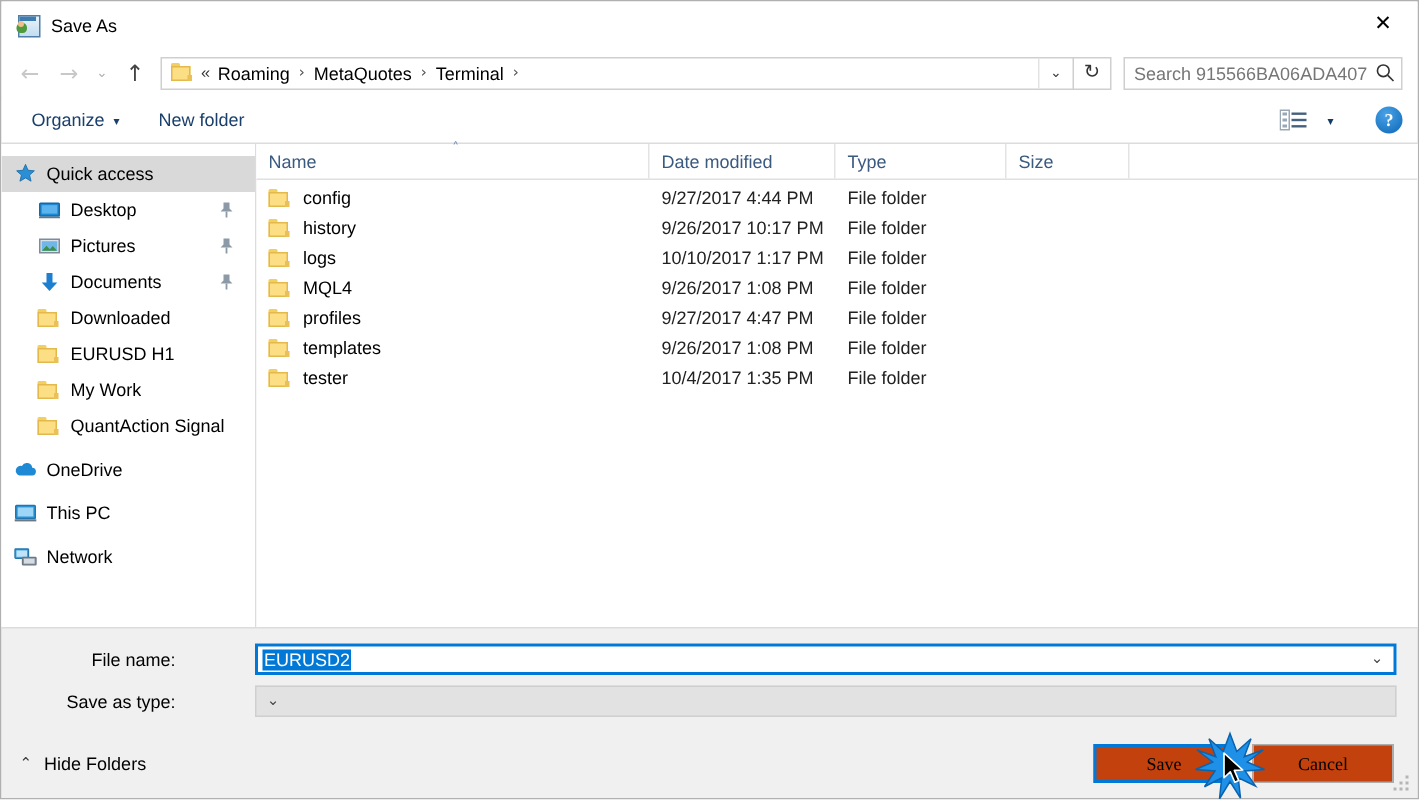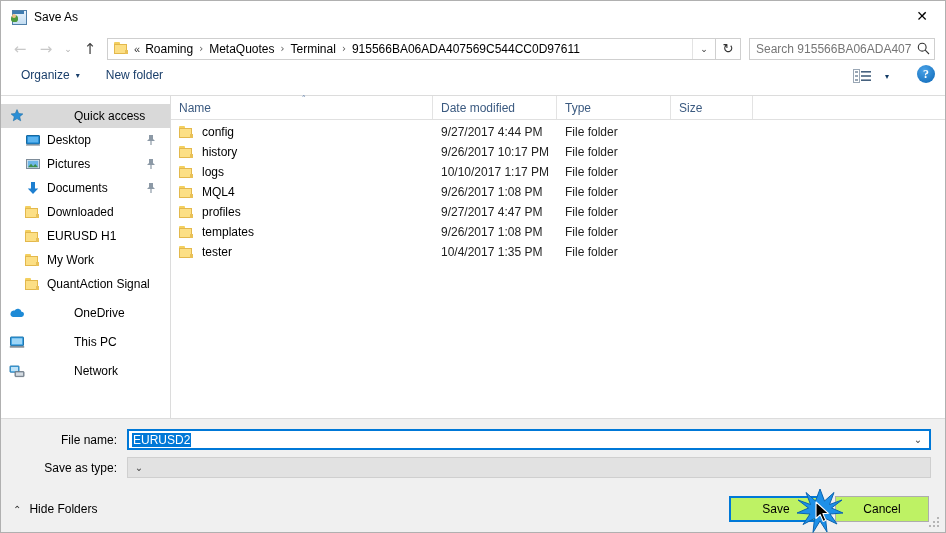--- a/index.html
+++ b/index.html
@@ -142,21 +142,21 @@
     white-space: nowrap; overflow: hidden;
   }
   .search-icon {
     width: 22px; display: flex; align-items: center; justify-content: center;
     color: #333;
   }
 
   
   .toolbar {
     height: 30px; min-height: 30px;
-    display: flex; align-items: flex-start;
+    display: flex; align-items: center;
     padding: 0 10px 0 14px;
     box-sizing: border-box;
     background: #ffffff;
   }
   .tb-item {
     font-size: 12px; color: #1a3f6b;
     display: flex; align-items: center;
     padding: 3px 6px; cursor: default;
   }
   .tb-caret {
@@ -200,21 +200,21 @@
     cursor: default;
     box-sizing: border-box;
     position: relative;
   }
   .sb-item.selected { background: #d9d9d9; }
   .sb-item .ic {
     width: 16px; height: 16px; margin-right: 6px;
     position: relative; flex: none;
   }
   .sb-item.indent { padding-left: 24px; }
-  .sb-item.group { padding-left: 8px; margin-top: 5px; gap: 43px; }
+  .sb-item.group { padding-left: 8px; margin-top: 5px; }
   .sb-label { white-space: nowrap; overflow: hidden; }
   .pin {
     position: absolute; right: 14px; top: 6px;
     width: 10px; height: 12px;
   }
 
   
   .folder {
     width: 15px; height: 12px; position: relative;
   }
@@ -291,20 +291,21 @@
   .formlabel {
     width: 112px; text-align: right; padding-right: 10px;
     font-size: 12px; color: #000;
     box-sizing: border-box;
   }
   .combo {
     flex: 1; height: 21px;
     display: flex; align-items: center;
     box-sizing: border-box;
     position: relative;
+    margin-left: 43px;
   }
   .combo.focused {
     border: 2px solid #0078d7; background: #fff;
   }
   .combo.flat {
     border: 1px solid #cfcfcf; background: #e2e2e2;
   }
   .combo .val {
     flex: 1; padding-left: 3px;
     font-size: 12px; color: #000;
@@ -334,26 +335,26 @@
     display: flex; align-items: center;
     font-size: 12px; color: #000; cursor: default;
   }
   .hidefolders .chev {
     margin-right: 8px; font-size: 10px; color: #333;
     font-family: "DejaVu Sans", sans-serif;
   }
   .footer-spacer { flex: 1; }
   .btn {
     width: 94px; height: 26px;
-    background: #bef264;
+    background: #c2410c;
     border: 1px solid #adadad;
     font-size: 12px; color: #000;
     display: flex; align-items: center; justify-content: center;
     cursor: default; box-sizing: border-box;
-    font-family: Liberation Sans, sans-serif;
+    font-family: Liberation Serif, serif;
   }
   .btn.default {
     border: 2px solid #0078d7;
   }
   .btn-save { margin-right: 12px; position: relative; }
   .grip {
     position: absolute; right: 4px; bottom: 3px;
     width: 12px; height: 12px;
   }
   .grip i {
@@ -416,21 +417,20 @@
           </div>
       </div>
       <div class="crumbs">
         <span class="crumb-lead">«</span>
         <span class="crumb">Roaming</span>
         <span class="crumb-sep">›</span>
         <span class="crumb">MetaQuotes</span>
         <span class="crumb-sep">›</span>
         <span class="crumb">Terminal</span>
         <span class="crumb-sep">›</span>
-        <span class="crumb">915566BA06ADA407569C544CC0D97611</span>
       </div>
       <div class="addr-drop">
         <span>⌄</span>
       </div>
       <div class="refresh-btn">
         <span>↻</span>
       </div>
     </div>
 
     <div class="searchbox">

